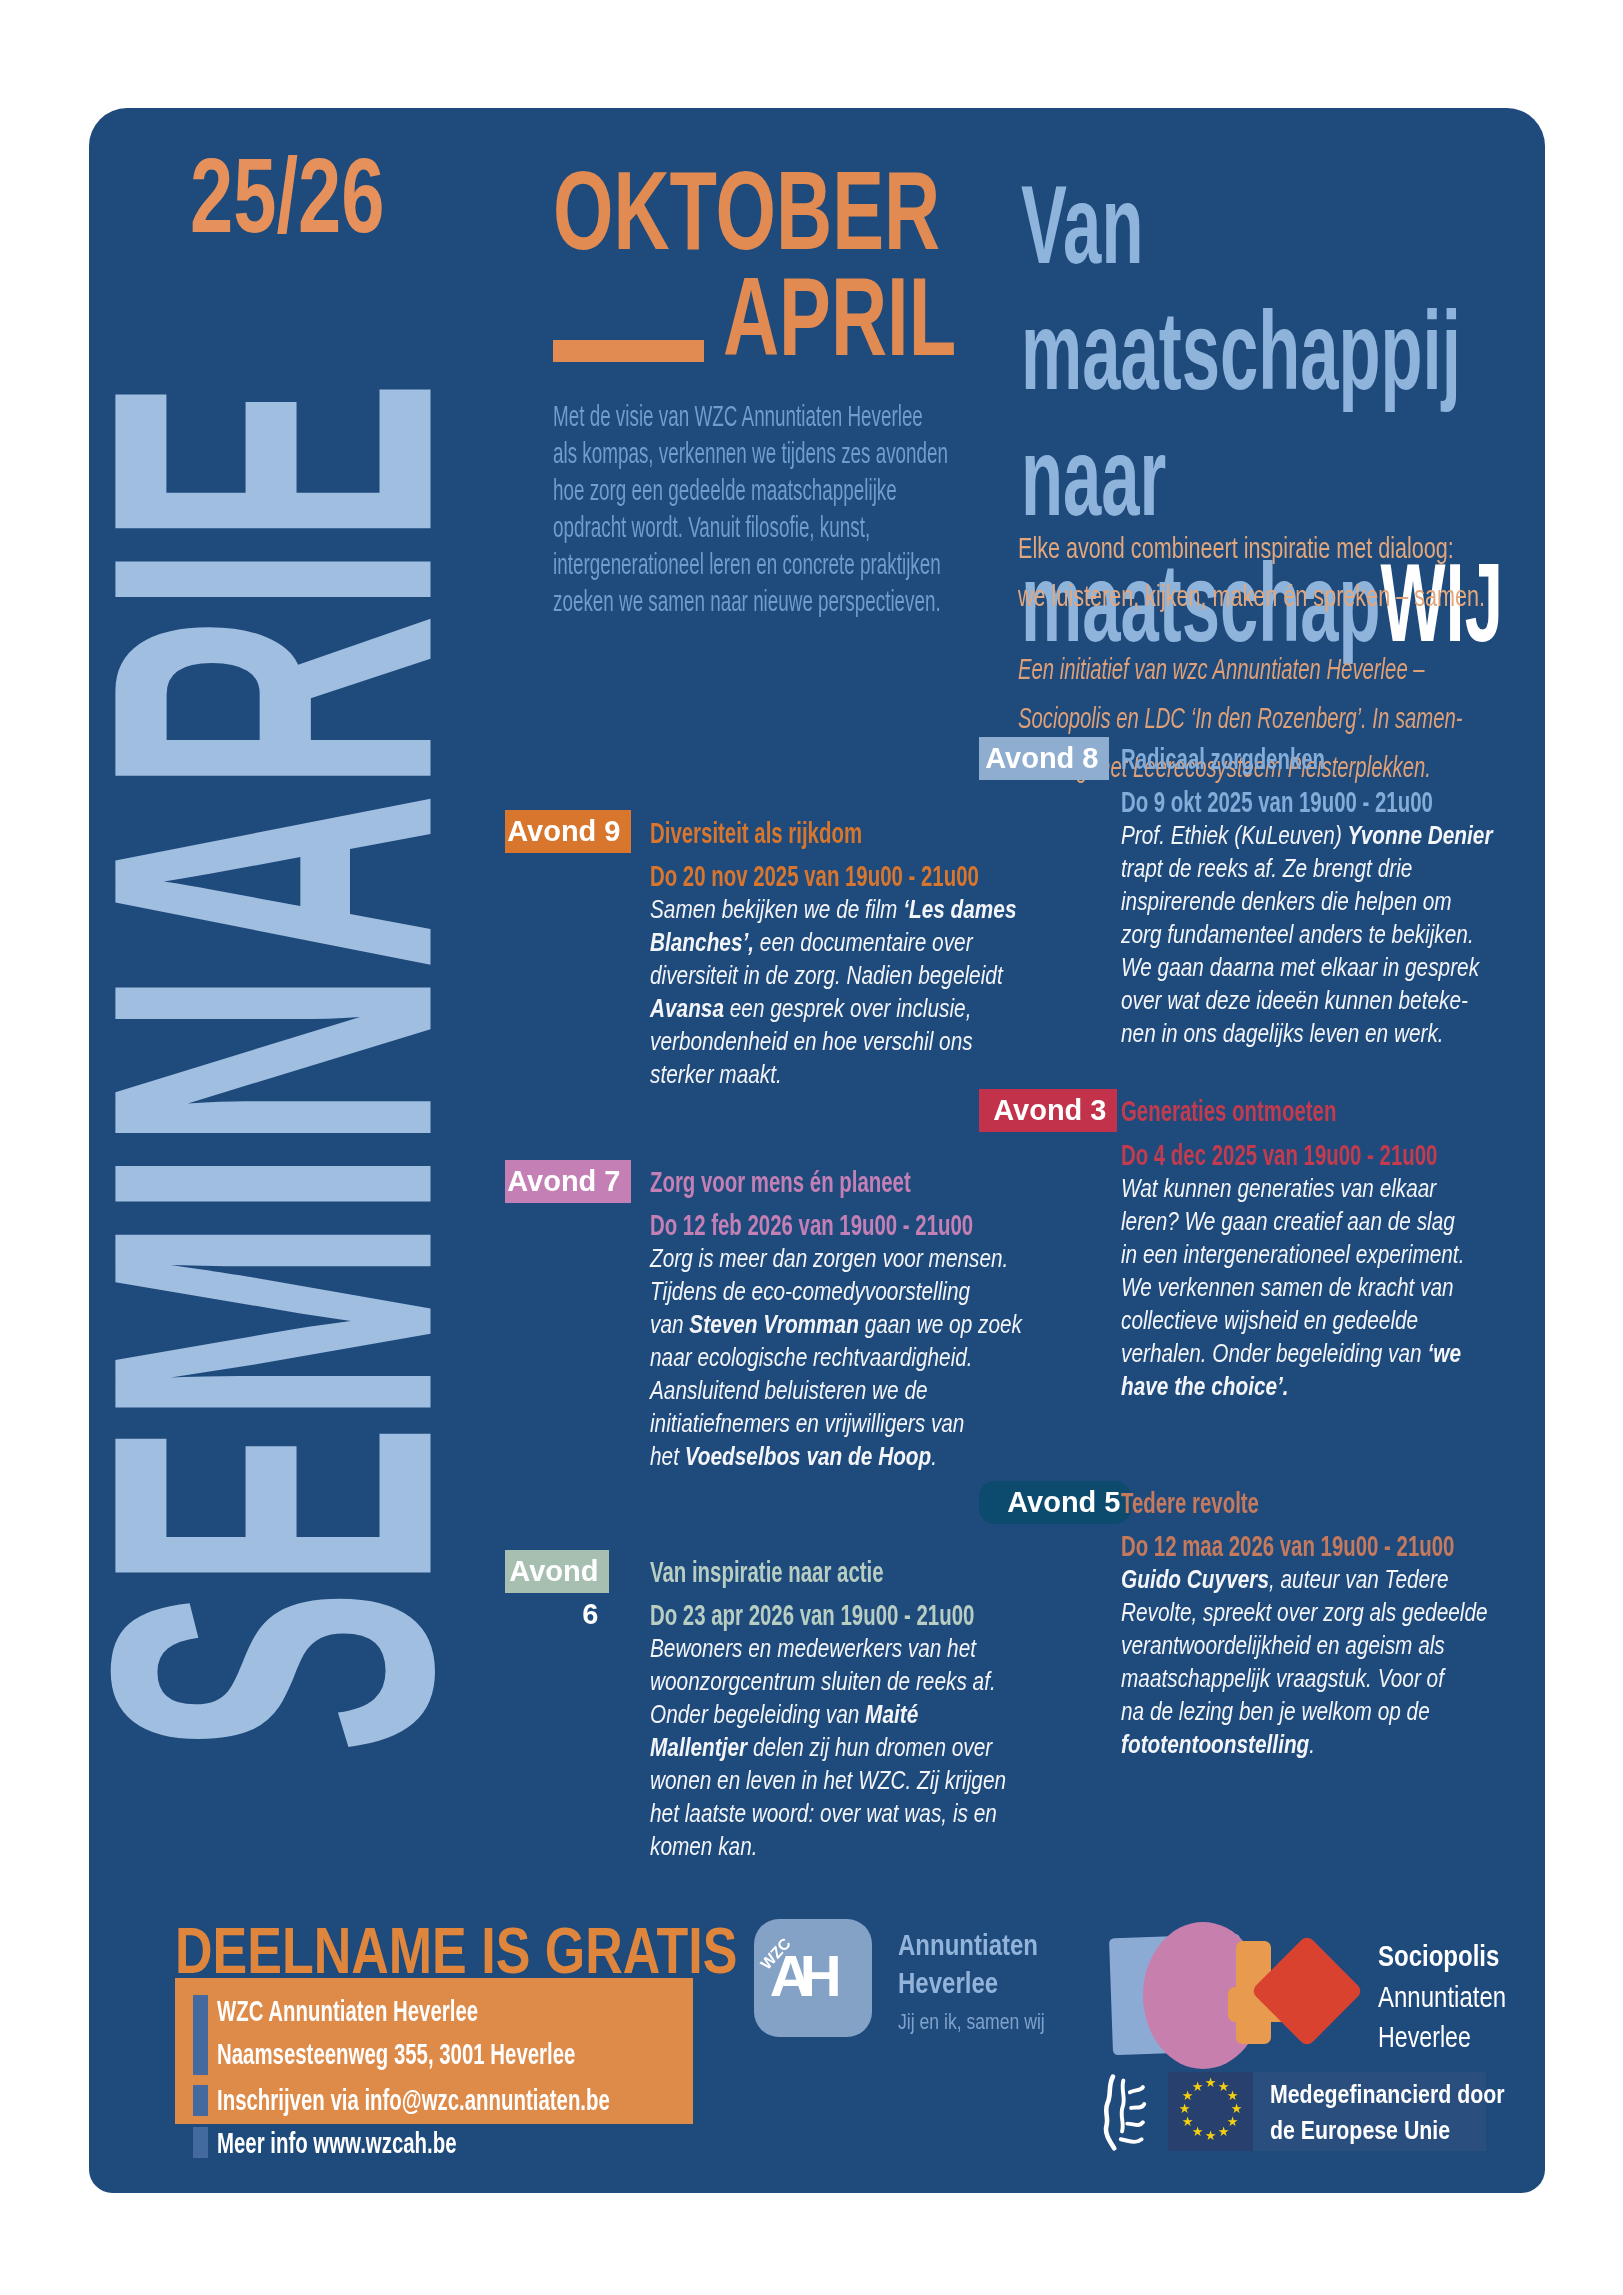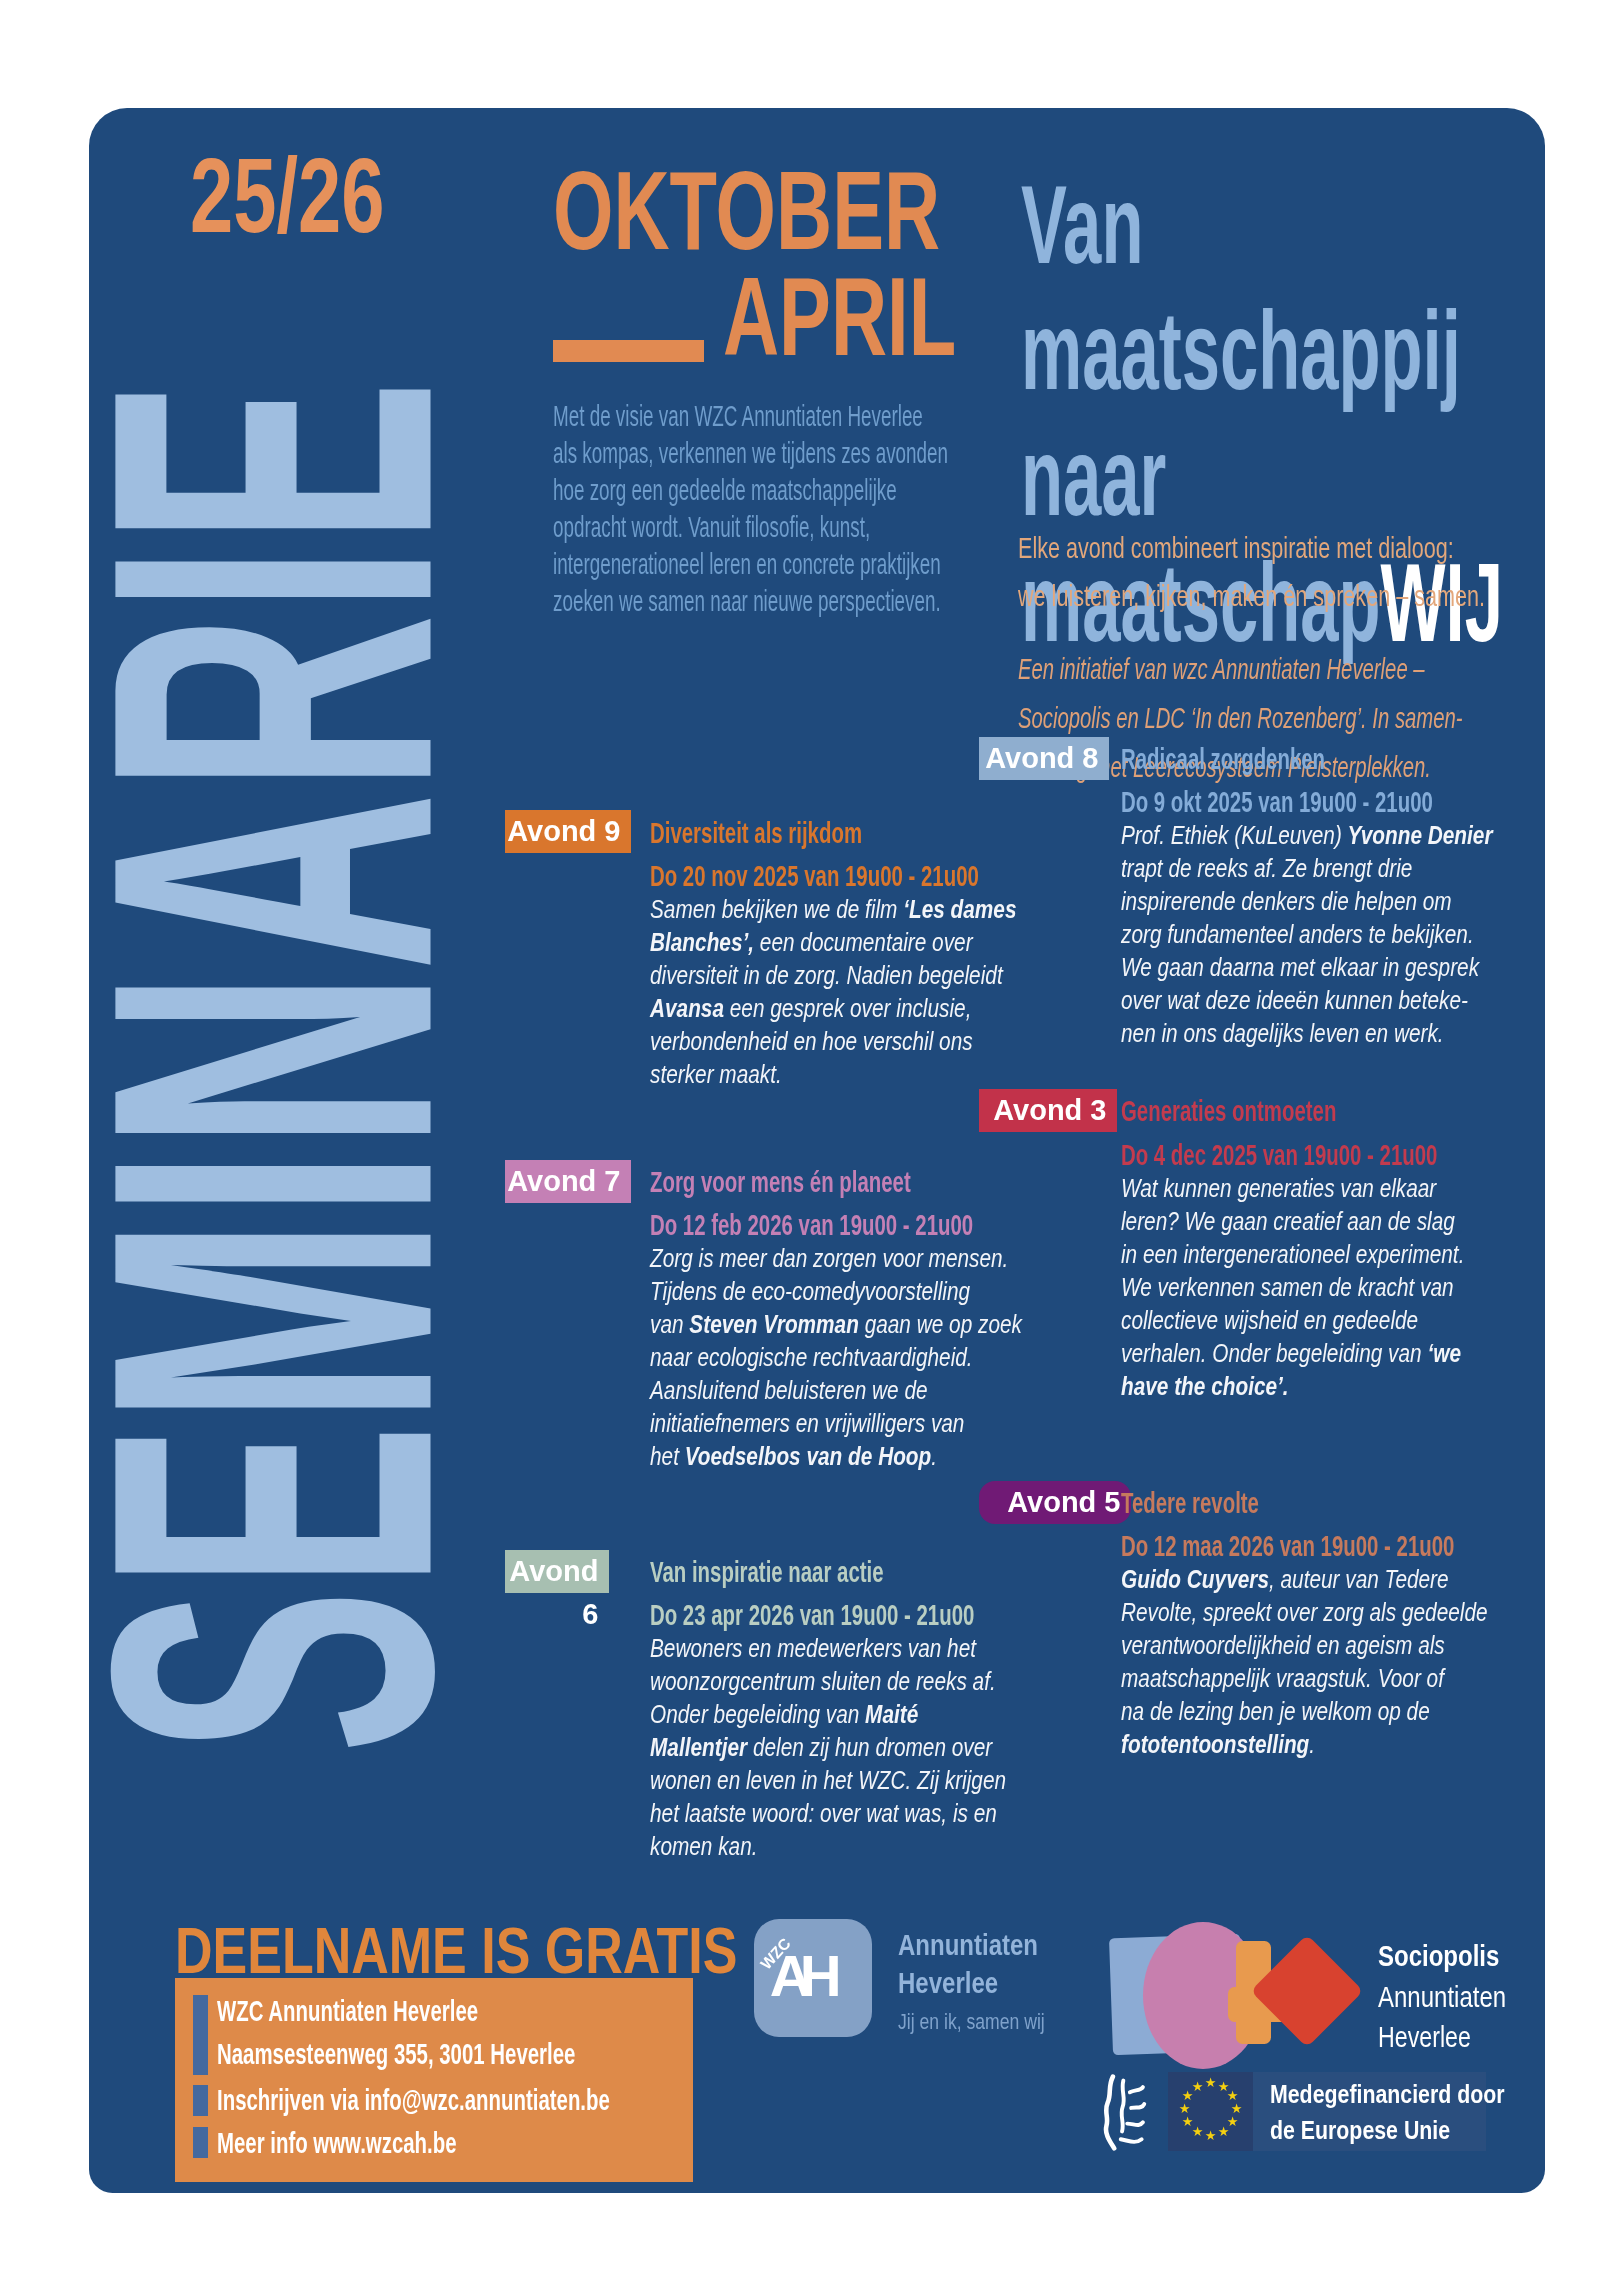--- a/index.html
+++ b/index.html
@@ -38,21 +38,21 @@
   .ev-badge{height:43px;line-height:43px;text-align:right;padding-right:10.5px;
             font-size:29px;font-weight:700;color:#ffffff;box-sizing:border-box;}
   .ev-title{font-size:30px;font-weight:700;line-height:1.1;}
   .ev-date{font-size:30px;font-weight:700;line-height:1.1;}
   .ev-body{font-size:26px;font-style:italic;color:#F3F5F9;}
   .ev-line{height:33px;line-height:33px;white-space:nowrap;}
   .ev-line b{font-weight:700;}
 
   #free-title{left:175px;top:1918px;font-size:65px;font-weight:700;color:#E0863C;line-height:1;
      text-shadow:1.3px 1.3px 0 #1F4A7C,-1.3px -1.3px 0 #1F4A7C,1.3px -1.3px 0 #1F4A7C,-1.3px 1.3px 0 #1F4A7C;}
-  #contact-box{left:175px;top:1978px;width:518px;height:204px;background:#DE8A49;}
+  #contact-box{left:175px;top:1978px;width:518px;height:146px;background:#DE8A49;}
   .tick{position:absolute;left:18.3px;width:14.4px;background:#44699F;}
   .contact-line{position:absolute;left:42px;font-size:30px;font-weight:700;color:#ffffff;white-space:nowrap;}
 
   #ah-logo{left:754px;top:1919px;width:118px;height:118px;border-radius:25px;
            background:rgba(158,183,216,.8);}
   #ah-monogram{position:absolute;left:15.7px;top:14.4px;font-size:58px;font-weight:700;color:#ffffff;
            letter-spacing:-11.8px;line-height:85px;}
   #ah-wzc{position:absolute;left:3.9px;top:26px;font-size:15.7px;font-weight:700;color:#ffffff;
            transform:rotate(-48deg);}
   .ah-name{left:898px;font-size:30px;font-weight:600;color:#93B4DA;line-height:1;}
@@ -145,21 +145,21 @@
     <div class="abs ev-date nowrap sx68" style="left: 650px; top: 1208px; color: rgb(196, 128, 181);">Do 12 feb 2026 van 19u00 - 21u00</div>
     <div class="abs ev-body sx80" style="left: 650px; top: 1242px;">
       <div class="ev-line"><span>Zorg is meer dan zorgen voor mensen.</span></div>
       <div class="ev-line"><span>Tijdens de eco-comedyvoorstelling</span></div>
       <div class="ev-line"><span>van </span><b>Steven Vromman</b><span> gaan we op zoek</span></div>
       <div class="ev-line"><span>naar ecologische rechtvaardigheid.</span></div>
       <div class="ev-line"><span>Aansluitend beluisteren we de</span></div>
       <div class="ev-line"><span>initiatiefnemers en vrijwilligers van</span></div>
       <div class="ev-line"><span>het </span><b>Voedselbos van de Hoop</b><span>.</span></div>
     </div>
-    <div class="abs ev-badge" style="left: 979px; top: 1481px; width: 152px; background: #701a75; border-radius: 16px;">Avond 5</div>
+    <div class="abs ev-badge" style="left: 979px; top: 1481px; width: 152px; background: #0c4a6e; border-radius: 16px;">Avond 5</div>
     <div class="abs ev-title nowrap sx68" style="left: 1121px; top: 1486px; color: rgb(198, 122, 93);">Tedere revolte</div>
     <div class="abs ev-date nowrap sx68" style="left: 1121px; top: 1529px; color: rgb(198, 122, 93);">Do 12 maa 2026 van 19u00 - 21u00</div>
     <div class="abs ev-body sx80" style="left: 1121px; top: 1563px;">
       <div class="ev-line"><b>Guido Cuyvers</b><span>, auteur van Tedere</span></div>
       <div class="ev-line"><span>Revolte, spreekt over zorg als gedeelde</span></div>
       <div class="ev-line"><span>verantwoordelijkheid en ageism als</span></div>
       <div class="ev-line"><span>maatschappelijk vraagstuk. Voor of</span></div>
       <div class="ev-line"><span>na de lezing ben je welkom op de</span></div>
       <div class="ev-line"><b>fototentoonstelling</b><span>.</span></div>
     </div>

